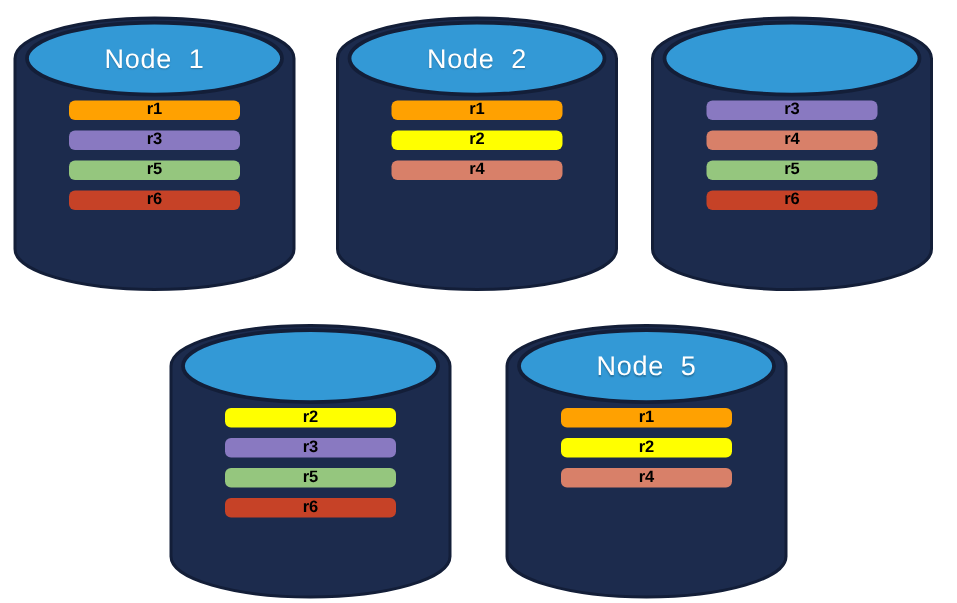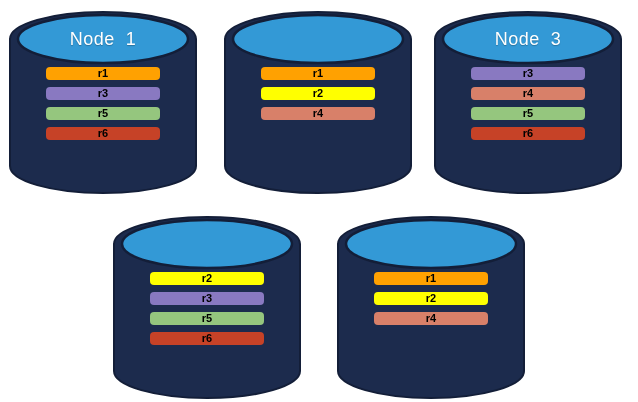--- a/index.html
+++ b/index.html
@@ -104,38 +104,38 @@
         <div class="row-bar" style="background: rgb(198, 66, 39);">
       <span>r6</span>
     </div>
       </div>
     </div>
     <div class="node pos-1">
       <svg class="cyl" viewBox="0 0 190 190" preserveAspectRatio="none">
         <path class="body" d="M 2 33 A 93 27 0 0 1 188 33 L 188 160 A 93 27 0 0 1 2 160 Z"></path>
         <ellipse class="top" cx="95" cy="33" rx="85" ry="24"></ellipse>
       </svg>
+      <div class="node-title">Node  2</div>
       <div class="rows">
         <div class="row-bar" style="background: rgb(255, 161, 1);">
       <span>r1</span>
     </div>
         <div class="row-bar" style="background: rgb(255, 255, 0);">
       <span>r2</span>
     </div>
         <div class="row-bar" style="background: rgb(216, 128, 105);">
       <span>r4</span>
     </div>
       </div>
     </div>
     <div class="node pos-2">
       <svg class="cyl" viewBox="0 0 190 190" preserveAspectRatio="none">
         <path class="body" d="M 2 33 A 93 27 0 0 1 188 33 L 188 160 A 93 27 0 0 1 2 160 Z"></path>
         <ellipse class="top" cx="95" cy="33" rx="85" ry="24"></ellipse>
       </svg>
-      <div class="node-title">Node  3</div>
       <div class="rows">
         <div class="row-bar" style="background: rgb(137, 121, 193);">
       <span>r3</span>
     </div>
         <div class="row-bar" style="background: rgb(216, 128, 105);">
       <span>r4</span>
     </div>
         <div class="row-bar" style="background: rgb(149, 198, 126);">
       <span>r5</span>
     </div>
@@ -162,20 +162,21 @@
         <div class="row-bar" style="background: rgb(198, 66, 39);">
       <span>r6</span>
     </div>
       </div>
     </div>
     <div class="node pos-4">
       <svg class="cyl" viewBox="0 0 190 190" preserveAspectRatio="none">
         <path class="body" d="M 2 33 A 93 27 0 0 1 188 33 L 188 160 A 93 27 0 0 1 2 160 Z"></path>
         <ellipse class="top" cx="95" cy="33" rx="85" ry="24"></ellipse>
       </svg>
+      <div class="node-title">Node  5</div>
       <div class="rows">
         <div class="row-bar" style="background: rgb(255, 161, 1);">
       <span>r1</span>
     </div>
         <div class="row-bar" style="background: rgb(255, 255, 0);">
       <span>r2</span>
     </div>
         <div class="row-bar" style="background: rgb(216, 128, 105);">
       <span>r4</span>
     </div>

